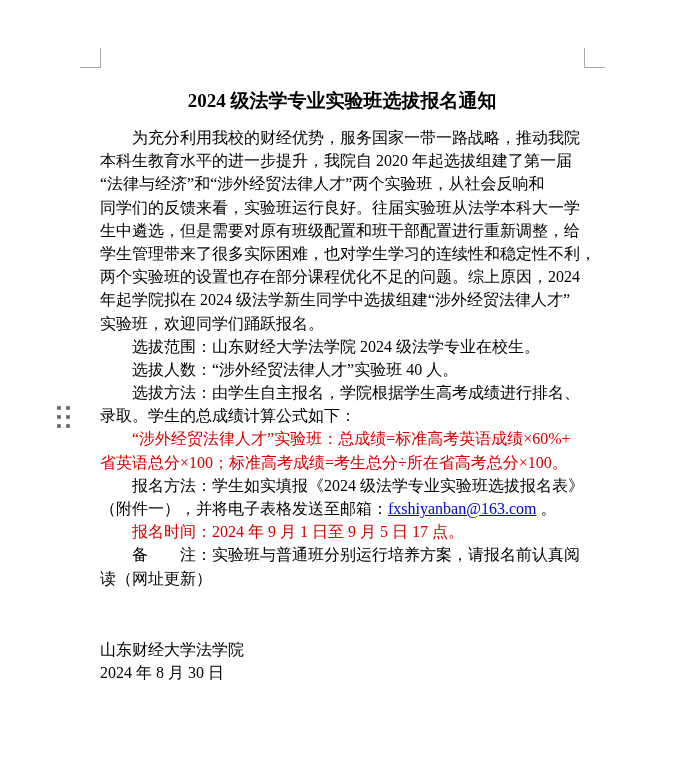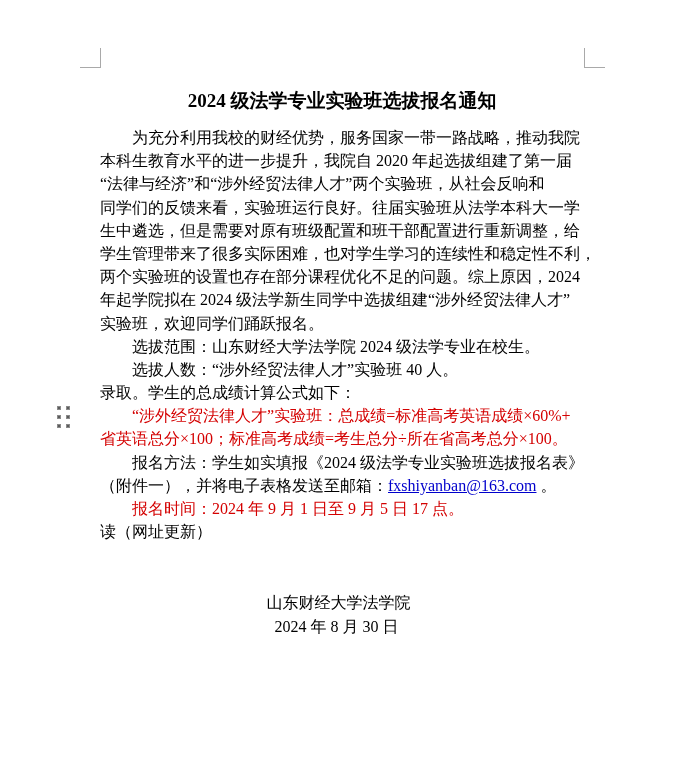--- a/index.html
+++ b/index.html
@@ -30,21 +30,21 @@
   }
   .doc-title{
     font-size:19px;font-weight:bold;text-align:center;
     line-height:26px;margin-bottom:12px;white-space:nowrap;
   }
   .line{white-space:nowrap;height:23.2px;}
   .indent{text-indent:32px;}
   .b{font-weight:normal;}
   .red{color:#d40000;}
   .email-link{color:#0000cc;text-decoration:underline;cursor:pointer;text-align:right;}
-  .signature{margin-top:48px;text-align:center;}
+  .signature{margin-top:48px;text-align:left;}
   .sig-org{margin-right:7px;}
   .sig-date{margin-right:11px;}
 </style>
 </head>
 <body>
 
 <div class="cropmark cm-left-v"></div>
 <div class="cropmark cm-left-h"></div>
 <div class="cropmark cm-right-v"></div>
 <div class="cropmark cm-right-h"></div>
@@ -73,37 +73,43 @@
   <div class="line">实验班，欢迎同学们踊跃报名。</div>
 
   <div class="line indent">
     <span class="b">选拔范围：</span><span>山东财经大学法学院 2024 级法学专业在校生。</span>
   </div>
 
   <div class="line indent">
     <span class="b">选拔人数：</span><span>“涉外经贸法律人才”实验班 40 人。</span>
   </div>
 
+  <div class="line indent">
+    <span class="b">选拔方法：</span><span>由学生自主报名，学院根据学生高考成绩进行排名、</span>
+  </div>
   <div class="line">录取。学生的总成绩计算公式如下：</div>
 
   <div class="line indent red">“涉外经贸法律人才”实验班：总成绩=标准高考英语成绩×60%+</div>
   <div class="line red">省英语总分×100；标准高考成绩=考生总分÷所在省高考总分×100。</div>
 
 
   <div class="line indent">
     <span class="b">报名方法：</span><span>学生如实填报《2024 级法学专业实验班选拔报名表》</span>
   </div>
   <div class="line">
     <span>（附件一），并将电子表格发送至邮箱：</span><span class="email-link">fxshiyanban@163.com</span><span> 。</span>
   </div>
 
   <div class="line indent">
     <span class="b red">报名时间：</span><span class="red">2024 年 9 月 1 日至 9 月 5 日 17 点。</span>
   </div>
 
+  <div class="line indent">
+    <span class="b">备　　注：</span><span>实验班与普通班分别运行培养方案，请报名前认真阅</span>
+  </div>
   <div class="line">读（网址更新）</div>
 
   <div class="signature">
     <div class="line sig-org">山东财经大学法学院</div>
     <div class="line sig-date">2024 年 8 月 30 日</div>
   </div>
 
 </div>
 
 </body></html>

